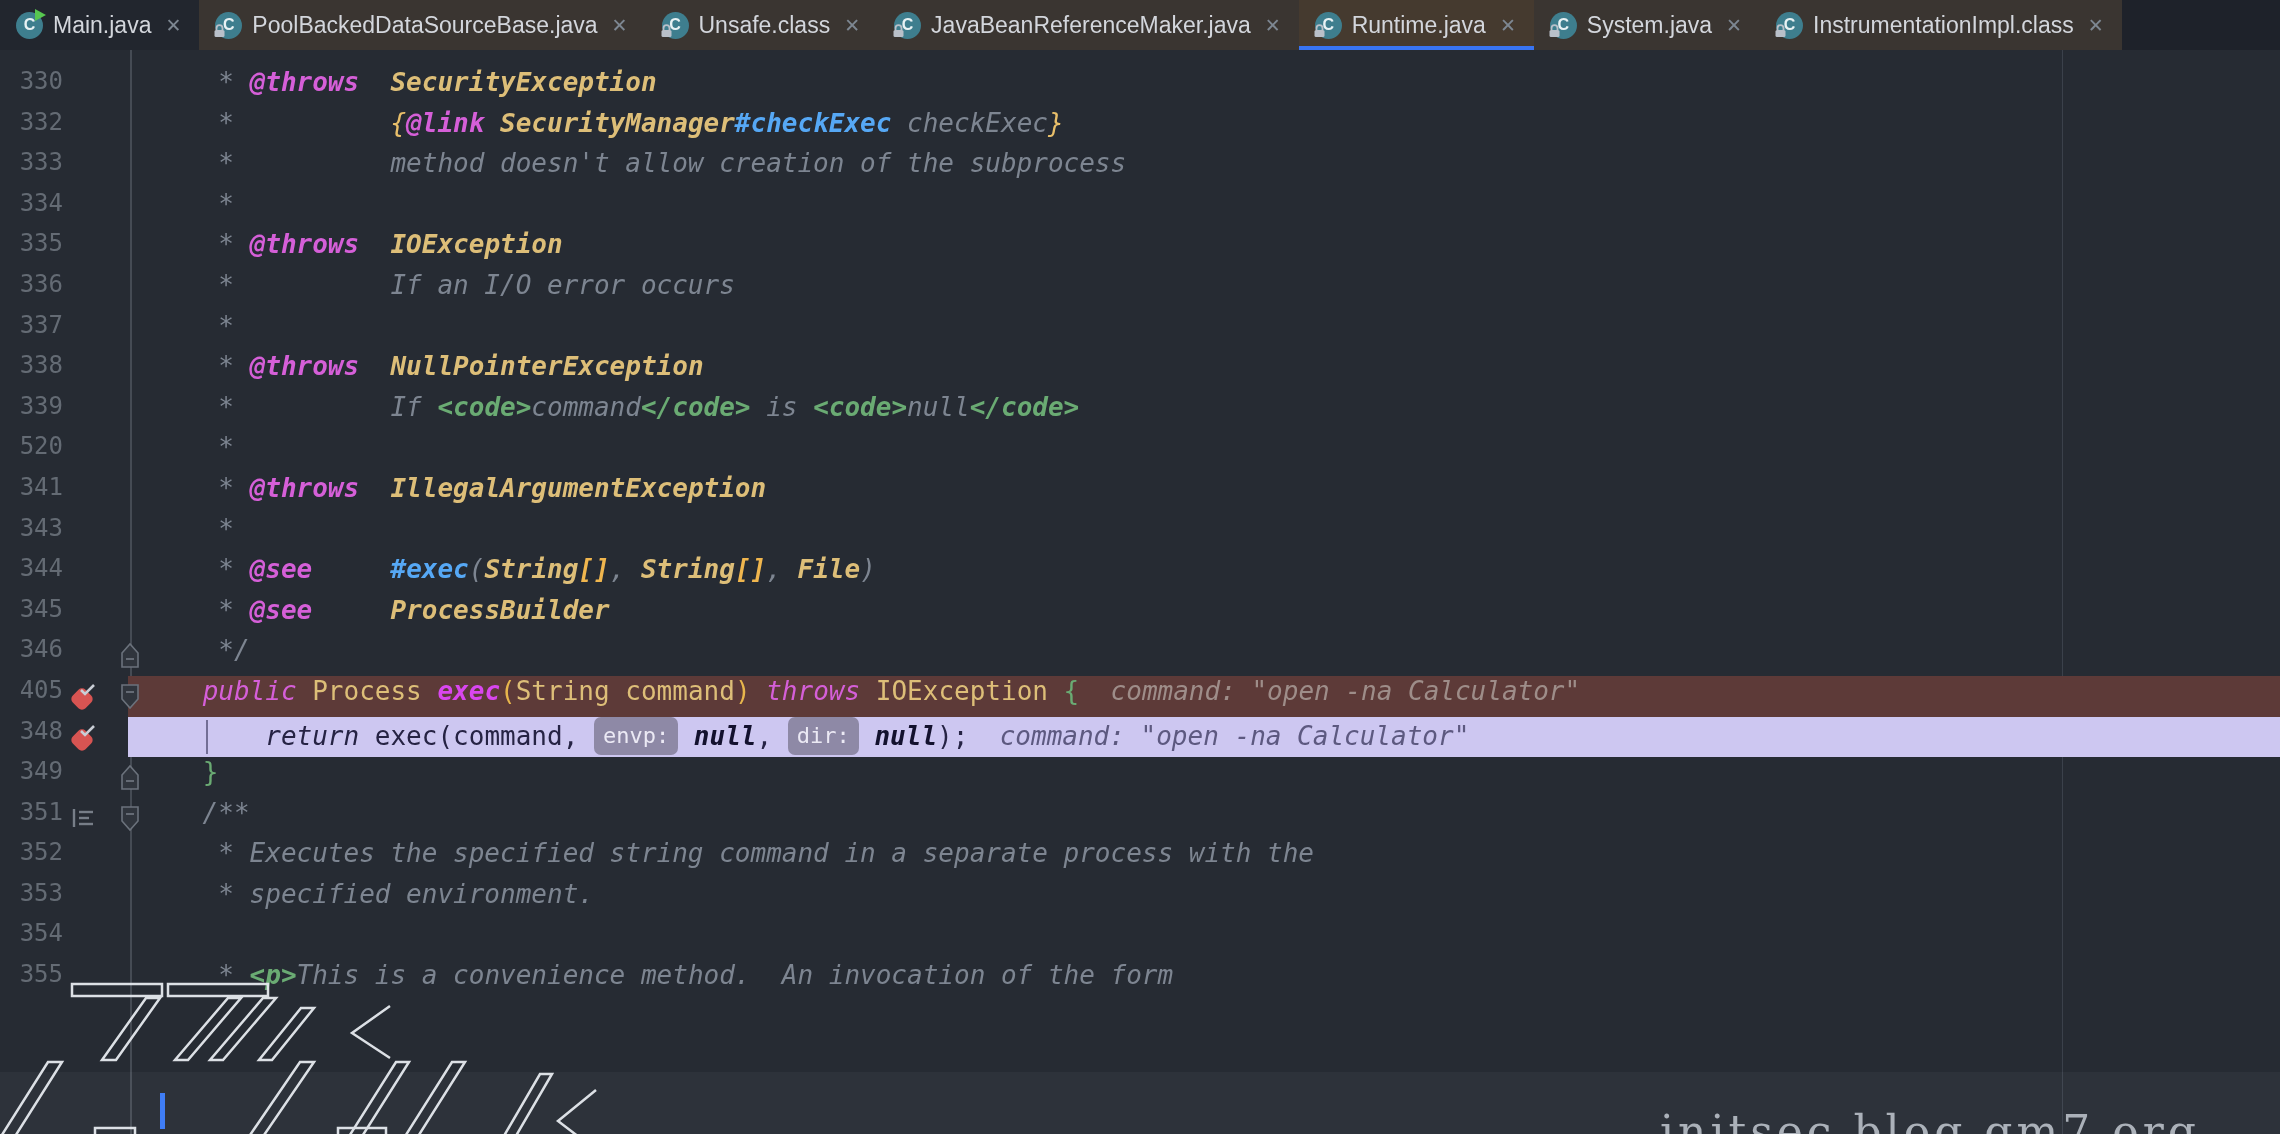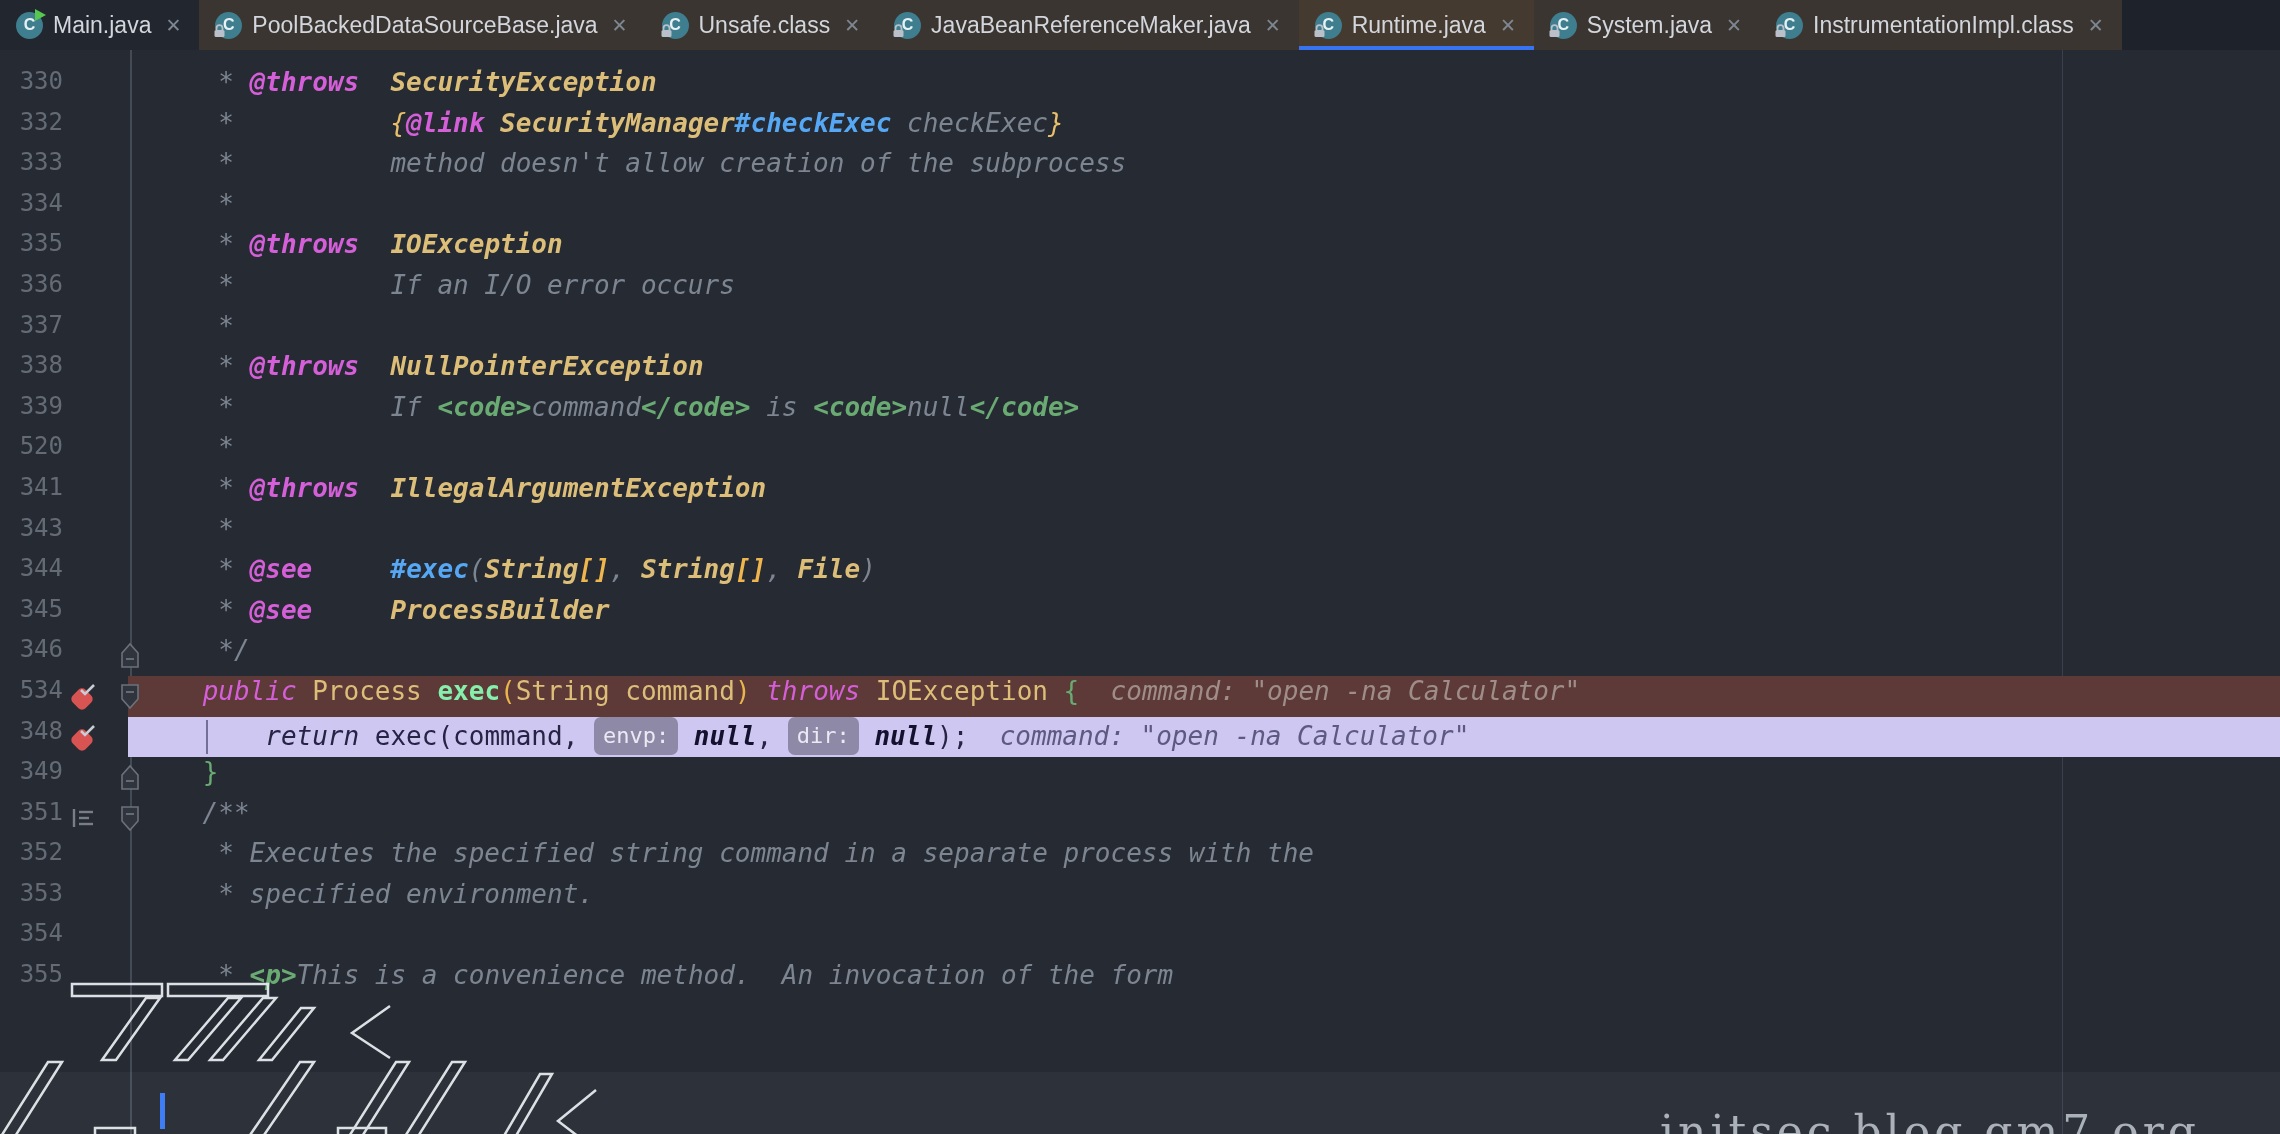--- a/index.html
+++ b/index.html
@@ -59,21 +59,21 @@
   .cmt{color:#7d8591;font-style:italic;}
   .tag{color:#d55fd8;font-style:italic;font-weight:600;}
   .exc{color:#ddbe78;font-style:italic;font-weight:600;}
   .link{color:#56a8f5;font-style:italic;font-weight:600;}
   .codec{color:#6aab73;font-style:italic;font-weight:bold;}
   .brace{color:#e8bf6a;font-style:italic;}
   .bracket{color:#f0b64e;font-style:italic;font-weight:bold;}
   .kw{color:#d55fd8;font-style:italic;}
   .type{color:#ddbe78;}
   .param{color:#ddbe78;}
-  .fn{color:#86efac;font-weight:600;}
+  .fn{color:#d946ef;font-weight:600;font-style:italic;}
   .paren{color:#e8b64c;}
   .obrace{color:#6aab73;}
   .cbrace{color:#6aab73;}
   .plain{color:#ccd2da;}
   .dark{color:#262344;}
   .kwdark{color:#262344;font-style:italic;}
   .nullv{color:#13112e;font-weight:bold;font-style:italic;}
   .hintr{color:#9e8d89;font-style:italic;}
   .hintl{color:#5d5980;font-style:italic;}
   .badge{display:inline-block;background:#8e89a6;color:#ebe9f4;border-radius:7px;
@@ -264,21 +264,21 @@
           </div>
           <div class="fold"><svg width="24" height="29" viewBox="0 0 24 29">
               <path d="M4,12 L12,3 L20,12 L20,26 L4,26 Z" fill="#30353d" stroke="#6b727c" stroke-width="1.6"></path>
               <line x1="8" y1="18" x2="16" y2="18" stroke="#6b727c" stroke-width="1.8"></line>
             </svg></div>
           <div class="code"><span class="cmt">     */</span></div>
         </div>
         <div class="row">
           <div class="band red"></div>
           <div class="gutter">
-            <div class="lnum">534</div>
+            <div class="lnum">405</div>
             <div class="gslot bp">
               <span class="bp-diamond"></span>
               <span class="bp-check"><svg width="17" height="13" viewBox="0 0 17 13">
                   <polyline points="2,7 6,11 15,2" fill="none" stroke="#c9ced6" stroke-width="2.6"></polyline>
                 </svg></span>
             </div>
           </div>
           <div class="fold"><svg width="24" height="29" viewBox="0 0 24 29">
               <path d="M4,3 L20,3 L20,17 L12,26 L4,17 Z" fill="#30353d" stroke="#6b727c" stroke-width="1.6"></path>
               <line x1="8" y1="10" x2="16" y2="10" stroke="#6b727c" stroke-width="1.8"></line>

